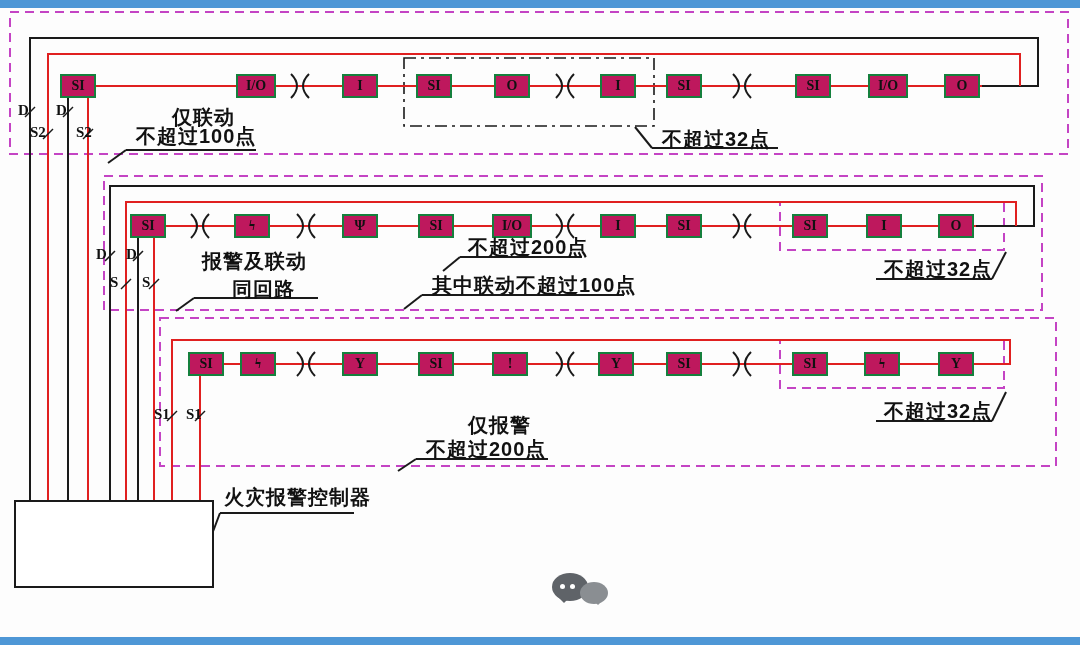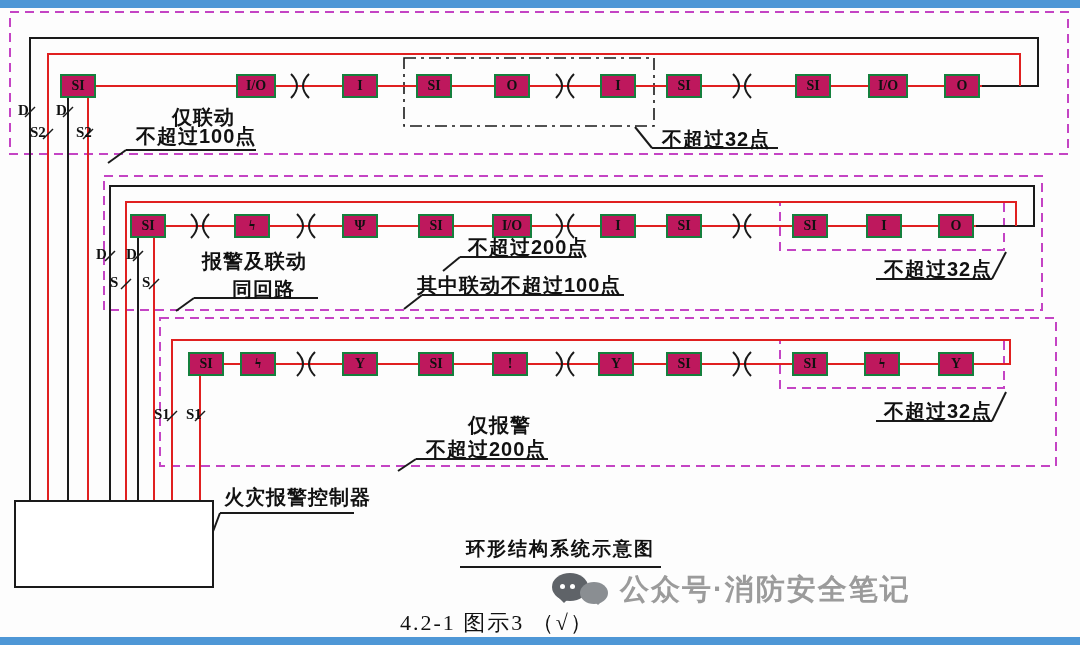--- a/index.html
+++ b/index.html
@@ -174,35 +174,30 @@
   <div class="wl" style="left:142px;top:274px">S</div>
   <div class="wl" style="left:154px;top:406px">S1</div>
   <div class="wl" style="left:186px;top:406px">S1</div>
 
   <div class="ann" style="left:172px;top:104px">仅联动</div>
   <div class="ann" style="left:136px;top:123px">不超过100点</div>
   <div class="ann" style="left:662px;top:126px">不超过32点</div>
   <div class="ann" style="left:202px;top:248px">报警及联动</div>
   <div class="ann" style="left:232px;top:276px">同回路</div>
   <div class="ann" style="left:468px;top:234px">不超过200点</div>
-  <div class="ann" style="left:417px;top:272px">其中联动不超过100点</div>
+  <div class="ann" style="left:432px;top:272px">其中联动不超过100点</div>
   <div class="ann" style="left:884px;top:256px">不超过32点</div>
   <div class="ann" style="left:468px;top:412px">仅报警</div>
   <div class="ann" style="left:426px;top:436px">不超过200点</div>
   <div class="ann" style="left:884px;top:398px">不超过32点</div>
 
   <div class="controller"></div>
   <div class="ann" style="left:224px;top:484px">火灾报警控制器</div>
 
-  <div class="title">
-    <span>环形结构系统示意图</span>
-  </div>
-  <div class="caption">4.2-1 图示3 （√）</div>
 
   <div class="wm">
     <span class="bubbles">
       <span class="bub1"></span>
       <span class="bub2"></span>
     </span>
-    <span>公众号·消防安全笔记</span>
   </div>
 
 </div>
 
 </body></html>

